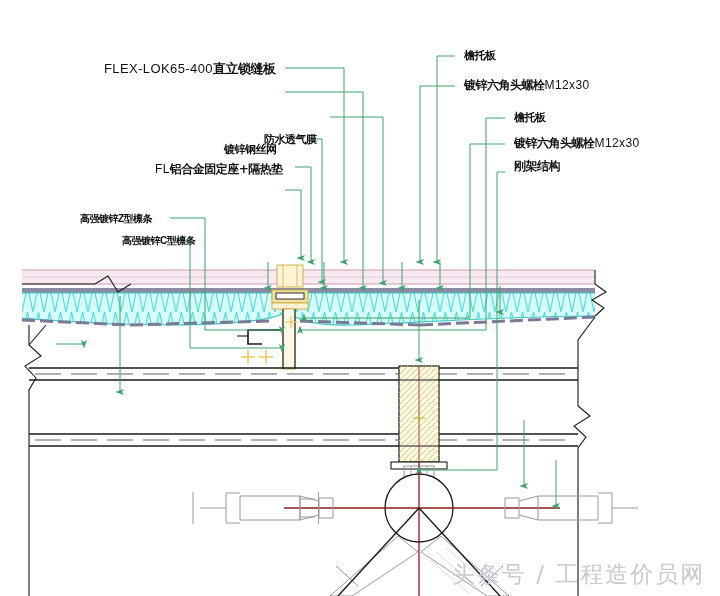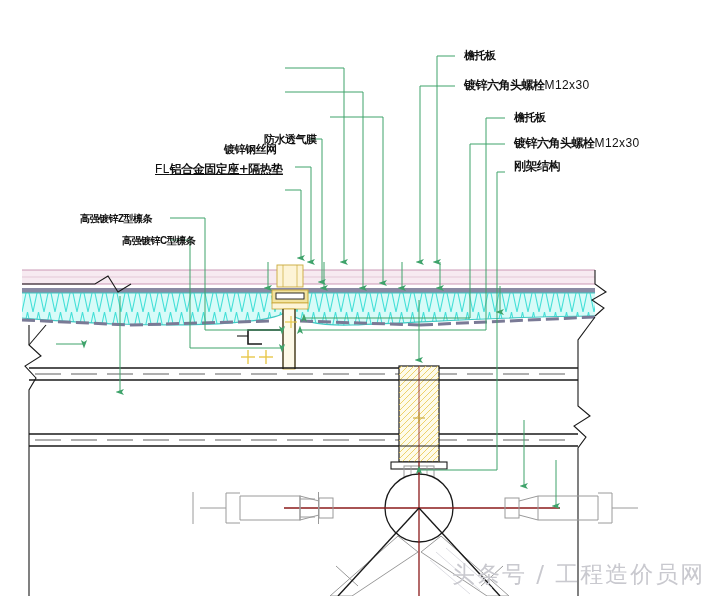--- a/index.html
+++ b/index.html
@@ -276,27 +276,30 @@
     </g>
 
     <g stroke="#d5d5dc" stroke-width="1" fill="none" opacity="0.8">
       <path d="M436,552 L480,590"></path>
       <path d="M446,548 L492,588"></path>
       <path d="M430,560 L470,594"></path>
     </g>
   </svg>
 
   
+  <div class="label latin" style="left:104px; top:62px; font-size:13px;">
+    <span class="latinpart">FLEX-LOK65-400</span><span class="cjkpart">直立锁缝板</span>
+  </div>
 
 
   <div class="label cjk" style="left:224px; top:112px; font-size:11px;margin-top:32px;">镀锌钢丝网</div>
 
   <div class="label cjk" style="left:224px; top:134px; font-size:11px;padding-left:40px;">防水透气膜</div>
 
-  <div class="label latin" style="left:155px; top:163px; font-size:12px;text-decoration:underline;">
+  <div class="label latin" style="left:155px; top:163px; font-size:12px;">
     <span class="latinpart">FL</span><span class="cjkpart">铝合金固定座+隔热垫</span>
   </div>
 
 
   <div class="label cjk" style="left:80px; top:214px; font-size:10px;">高强镀锌Z型檩条</div>
 
   <div class="label cjk" style="left:80px; top:236px; font-size:10px;margin-left:42px;">高强镀锌C型檩条</div>
 
   
   <div class="label cjk" style="left:464px; top:50px; font-size:11px;">檐托板</div>

